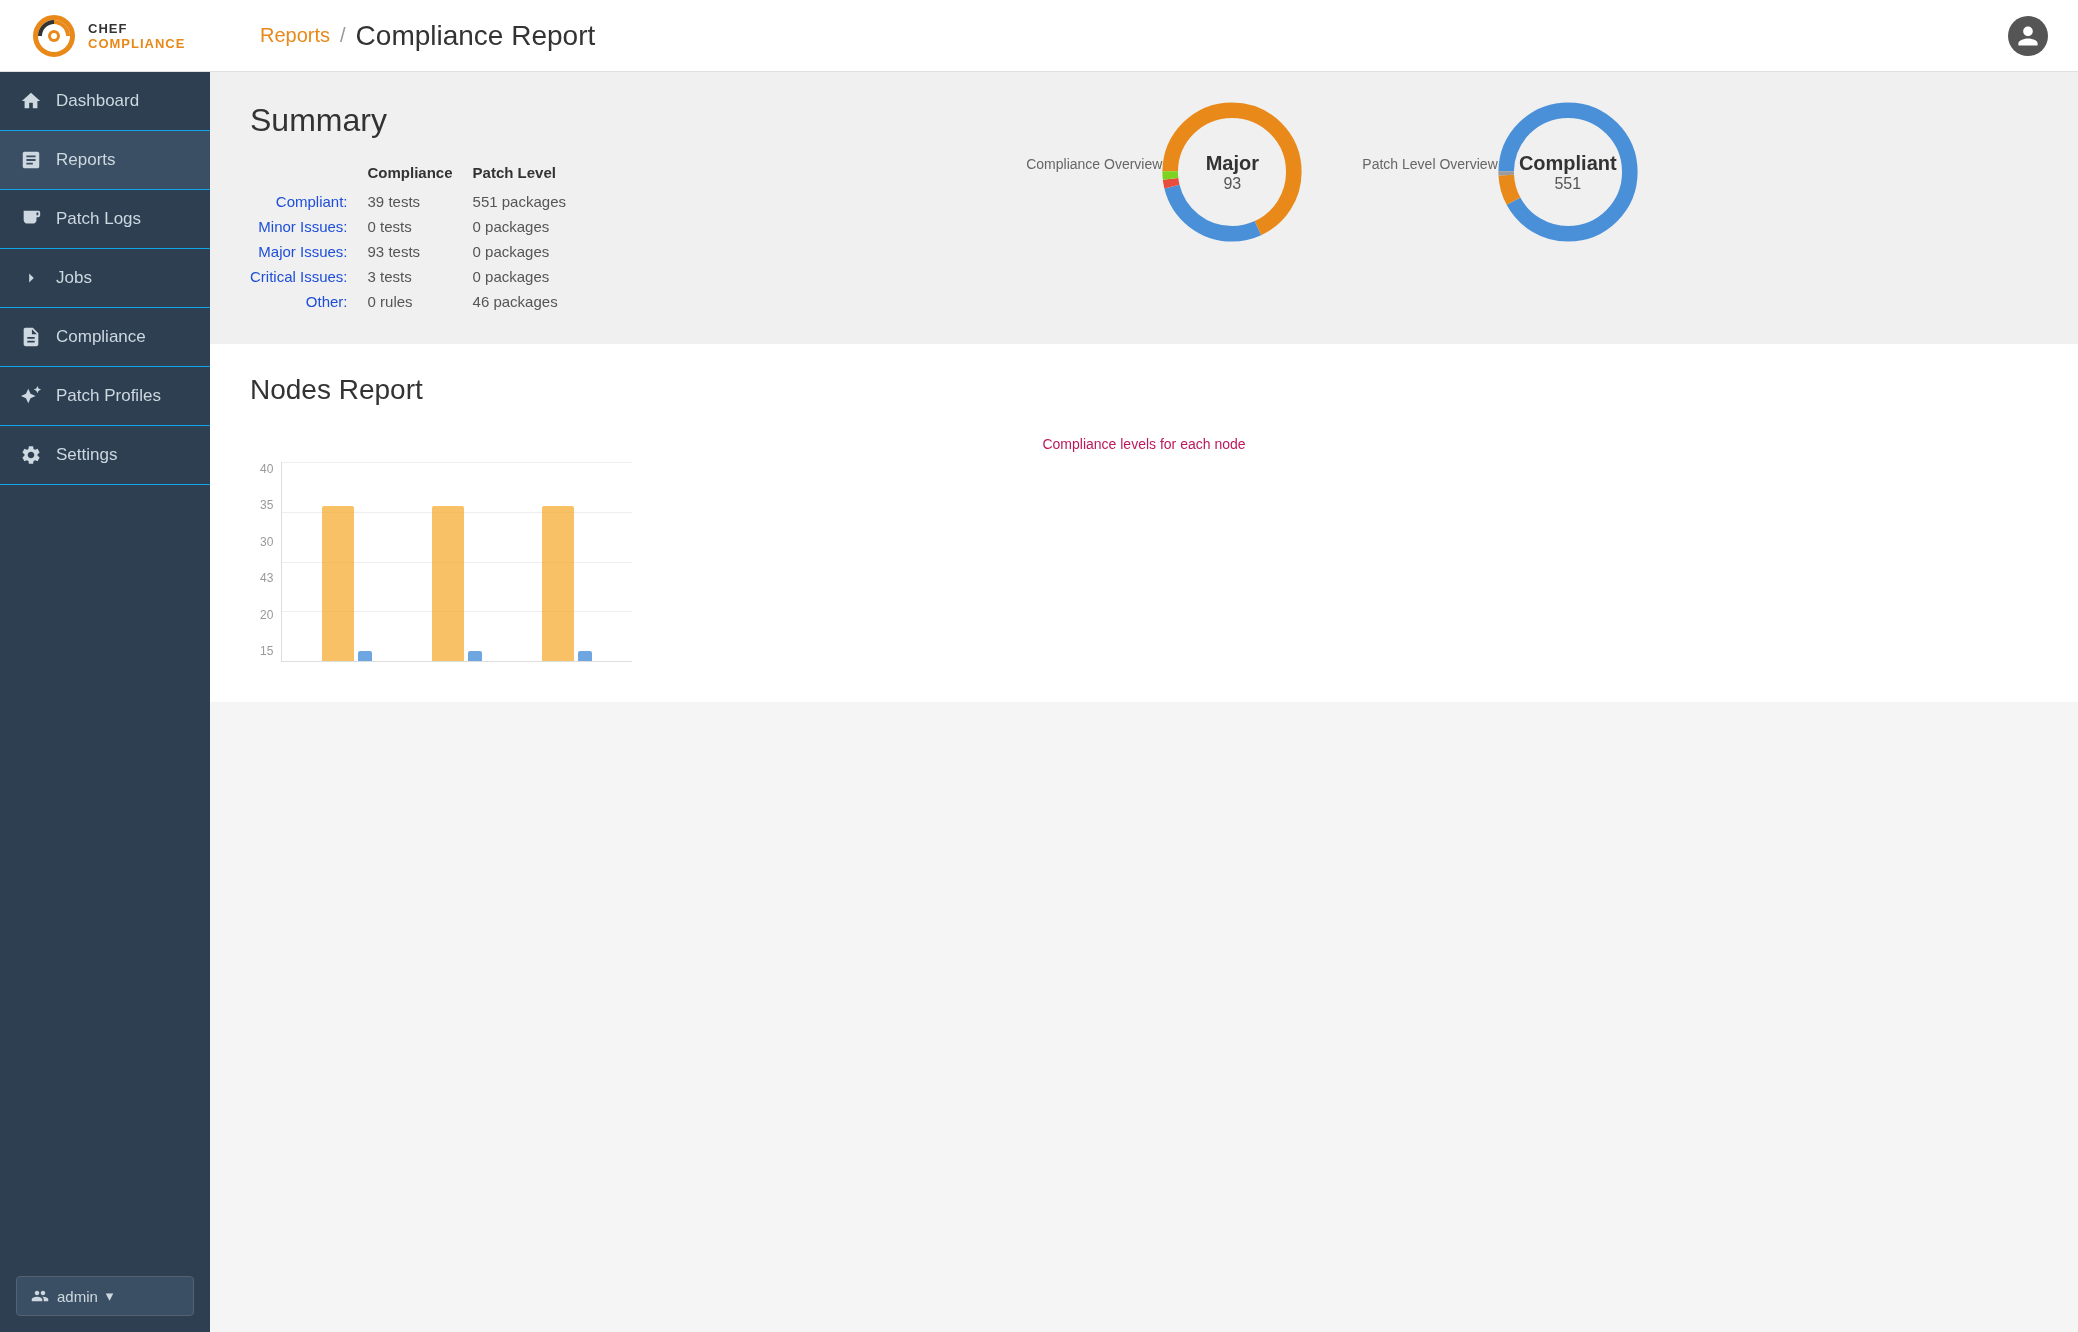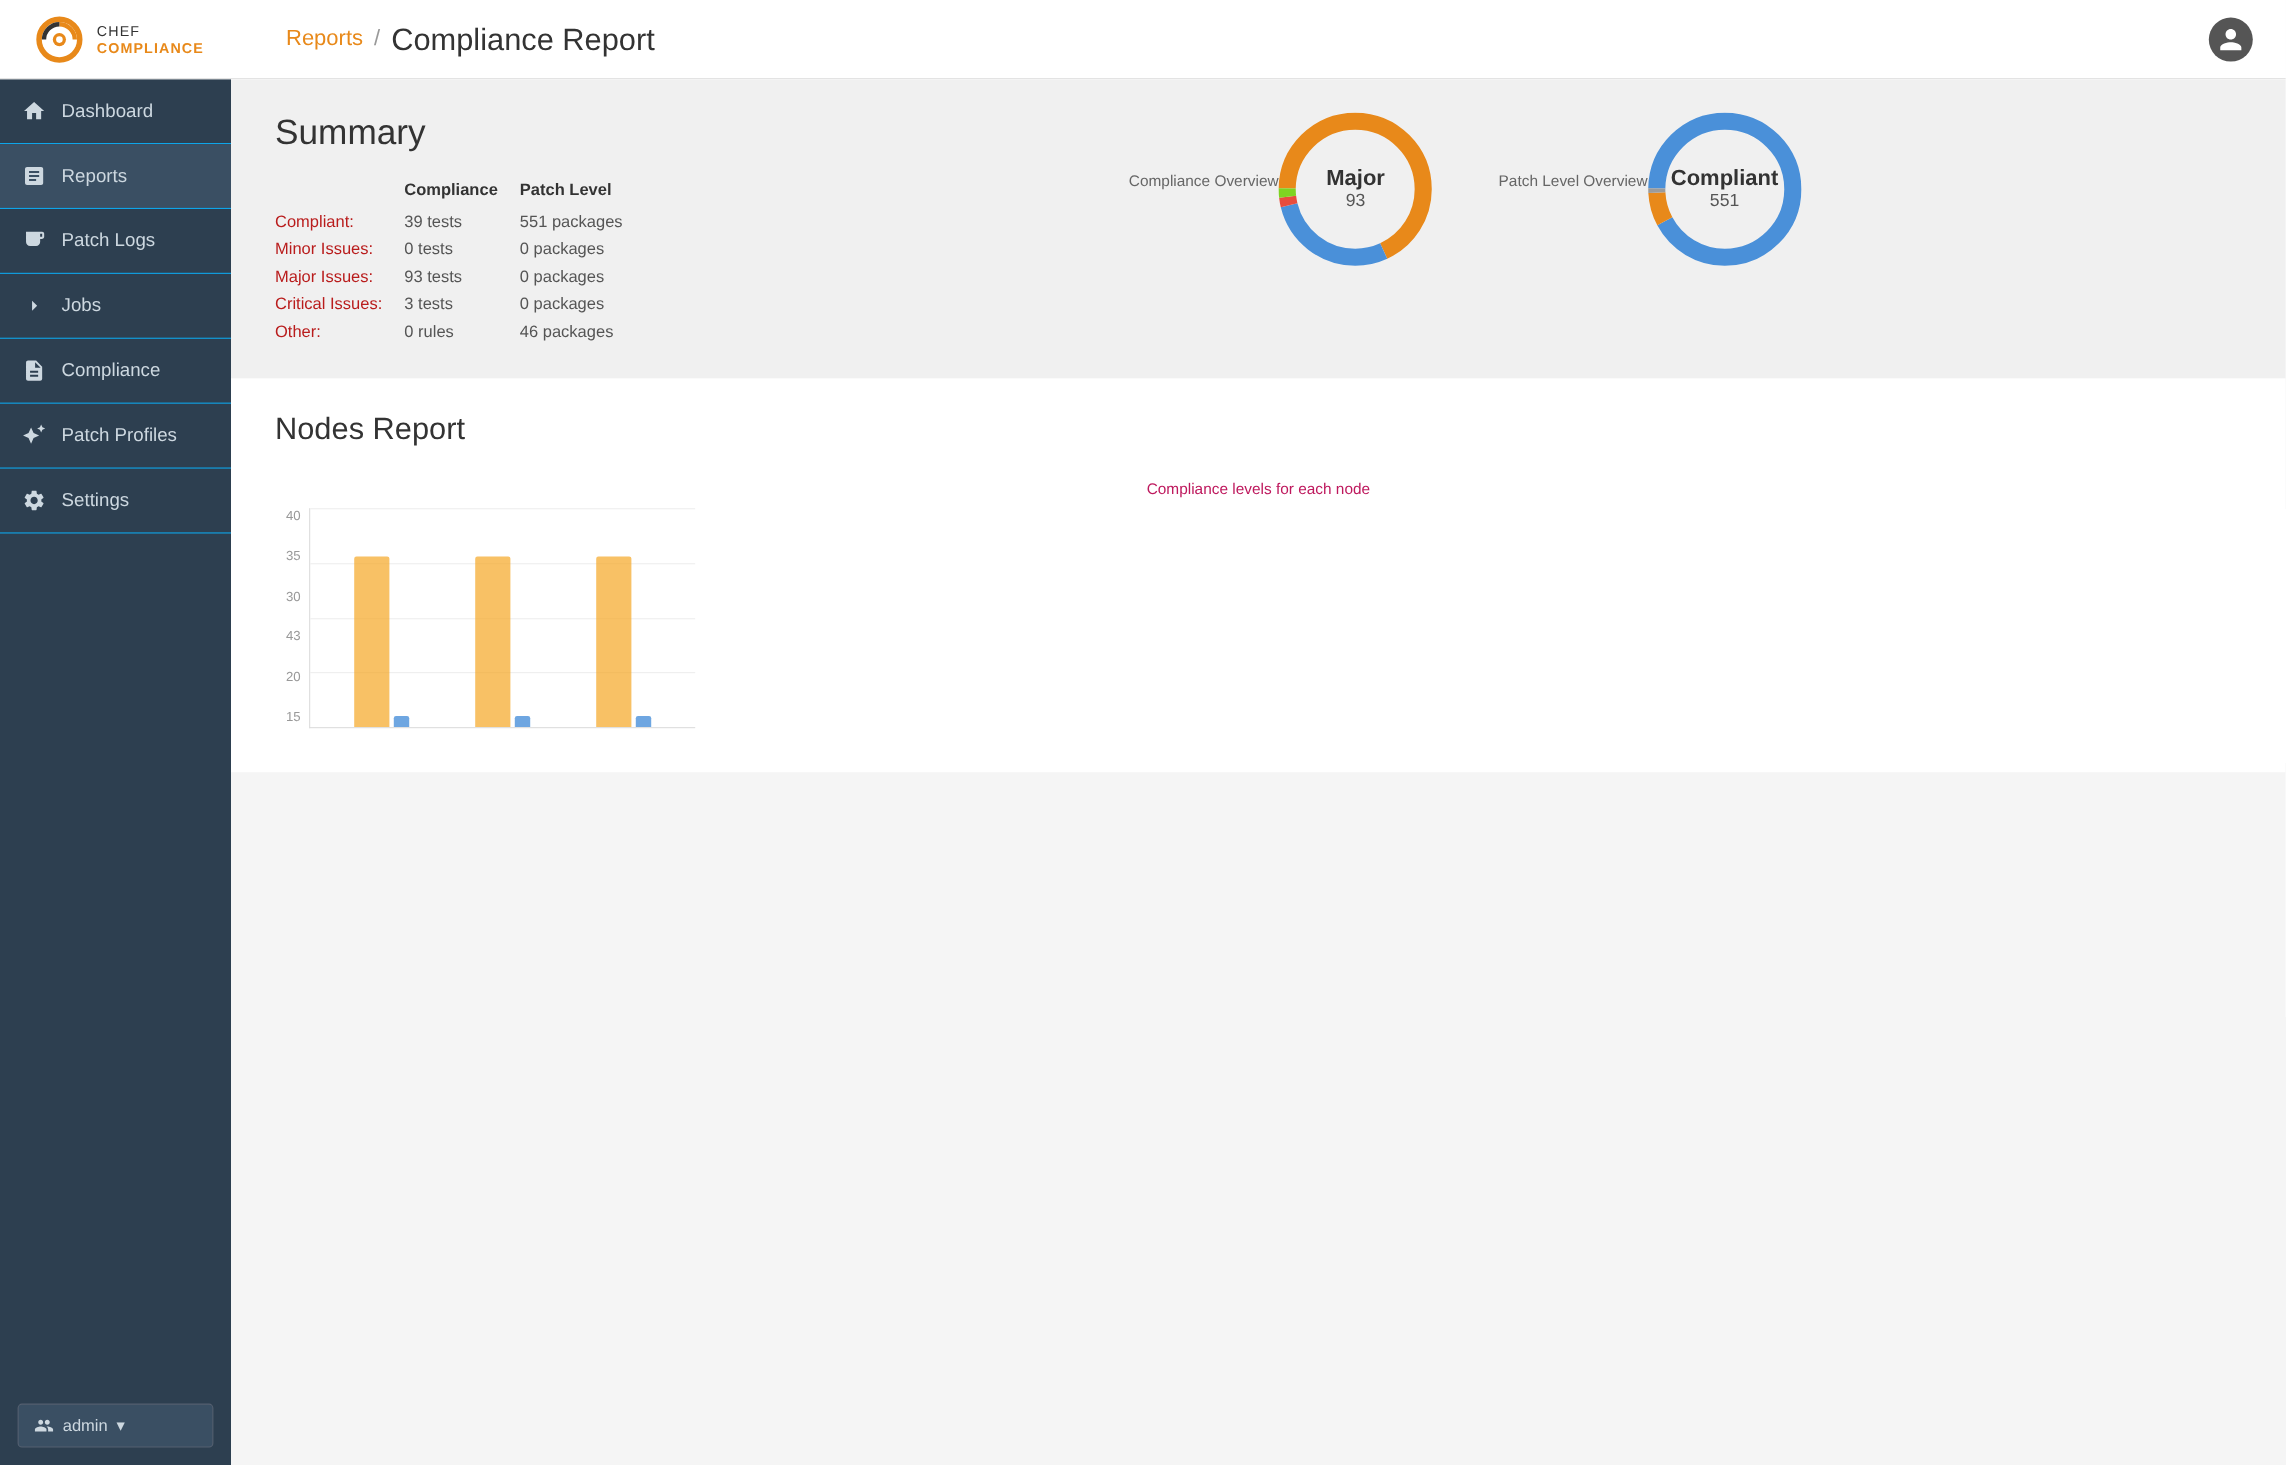--- a/index.html
+++ b/index.html
@@ -7,21 +7,21 @@
 
     
     .header {
       display: flex; align-items: center; padding: 0 30px;
       height: 72px; background: #fff; border-bottom: 1px solid #e0e0e0;
       flex-shrink: 0;
     }
     .logo-area { display: flex; align-items: center; gap: 10px; width: 210px; }
     .logo-icon { width: 48px; height: 48px; }
     .logo-text { display: flex; flex-direction: column; }
-    .logo-chef { font-size: 13px; font-weight: normal; color: #333; letter-spacing: 1px; }
+    .logo-chef { font-size: 13px; font-weight: bold; color: #333; letter-spacing: 1px; }
     .logo-compliance { font-size: 13px; font-weight: bold; color: #e8891a; letter-spacing: 1px; }
     .breadcrumb { display: flex; align-items: center; gap: 10px; flex: 1; padding-left: 20px; }
     .breadcrumb-reports { color: #e8891a; font-size: 20px; cursor: pointer; }
     .breadcrumb-sep { color: #999; font-size: 20px; }
     .breadcrumb-current { color: #333; font-size: 28px; font-weight: 400; }
     .user-avatar { width: 40px; height: 40px; background: #555; border-radius: 50%; display: flex; align-items: center; justify-content: center; }
     .user-avatar svg { fill: #fff; width: 24px; height: 24px; }
 
     
     .main-layout { display: flex; flex: 1; overflow: hidden; }
@@ -58,21 +58,21 @@
     .summary-left { flex: 0 0 auto; min-width: 320px; }
     .summary-title { font-size: 32px; font-weight: 300; color: #333; margin-bottom: 20px; }
     .summary-meta { margin-bottom: 20px; }
     .summary-meta table { border-collapse: collapse; }
     .summary-meta td { padding: 3px 10px 3px 0; color: #555; font-size: 15px; vertical-align: top; }
     .summary-meta td:first-child { color: #555; white-space: nowrap; }
     .summary-table { margin-top: 10px; }
     .summary-table table { border-collapse: collapse; }
     .summary-table th { text-align: left; padding: 5px 20px 8px 0; font-size: 15px; font-weight: 600; color: #333; }
     .summary-table td { padding: 4px 20px 4px 0; font-size: 15px; color: #555; }
-    .summary-table td:first-child { color: #b91c1c; }
+    .summary-table td:first-child { color: #1d4ed8; text-align: right; }
 
     
     .charts-area { display: flex; gap: 60px; align-items: center; justify-content: center; flex: 1; }
     .chart-container { display: flex; flex-direction: row; align-items: center; }
     .chart-label { font-size: 14px; color: #666; margin-bottom: 16px; }
 
     
     .donut-wrap { position: relative; width: 140px; height: 140px; }
     .donut-wrap svg { width: 140px; height: 140px; }
     .donut-center {

